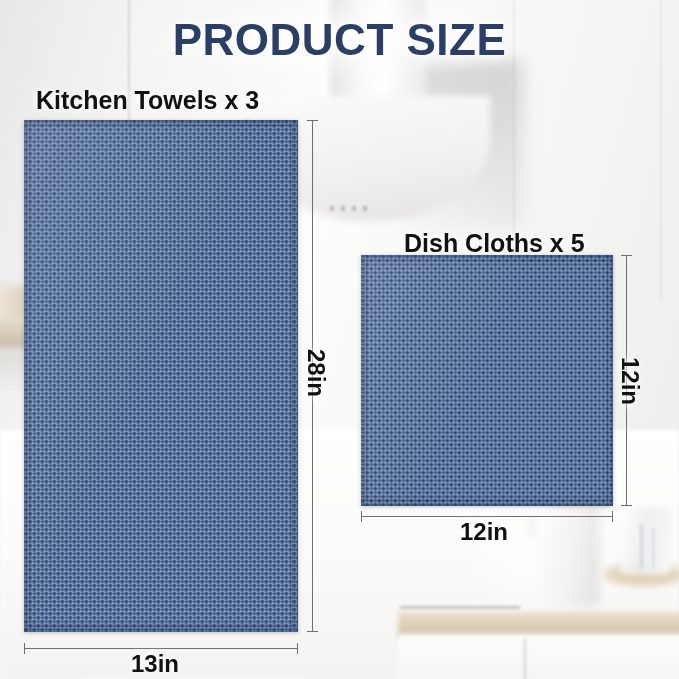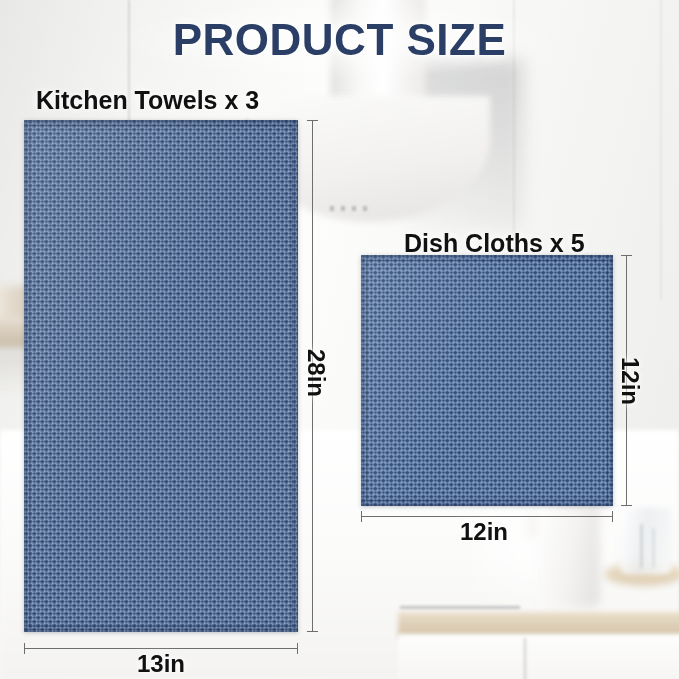--- a/index.html
+++ b/index.html
@@ -322,21 +322,21 @@
     font-weight: bold;
     color: #111111;
     white-space: nowrap;
     text-shadow: 0 0 6px rgba(255,255,255,0.95), 0 0 12px rgba(255,255,255,0.85);
     font-family: "Liberation Sans", sans-serif;
   }
   .dimtext.rot {
     transform: rotate(90deg);
     transform-origin: left top;
   }
-  #towel-w-text { left: 131px; top: 650px; margin-left: 6px; }
+  #towel-w-text { left: 131px; top: 650px; }
   #towel-h-text { left: 330px; top: 349px; }
   #cloth-w-text { left: 460px; top: 518px; }
   #cloth-h-text { left: 644px; top: 357px; }
 
   
   .glow-veil {
     position: absolute;
     border-radius: 50%;
     background: radial-gradient(ellipse, rgba(255,255,255,0.9), rgba(255,255,255,0) 72%);
     pointer-events: none;

